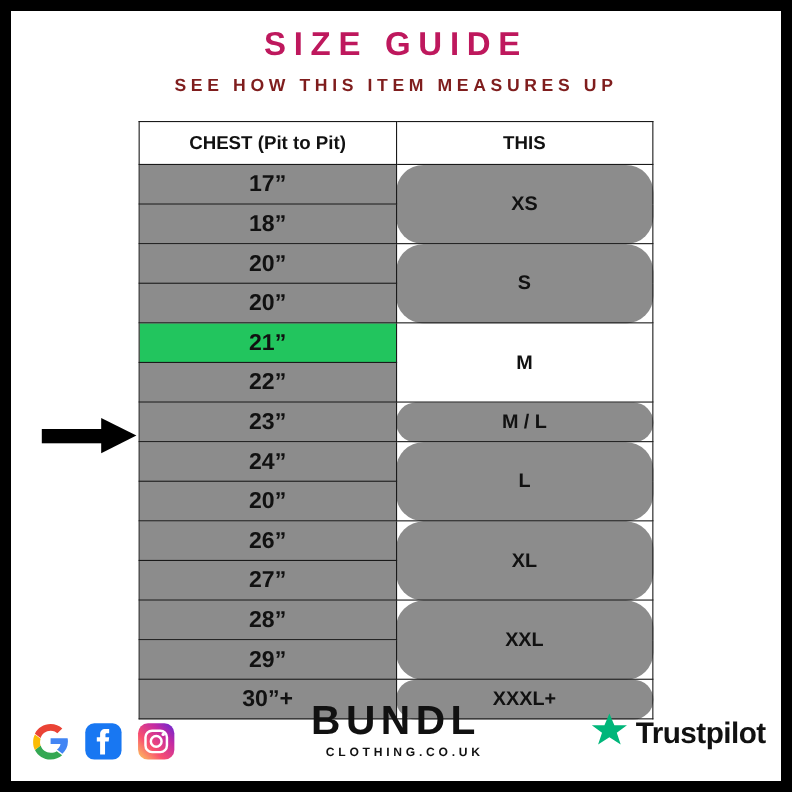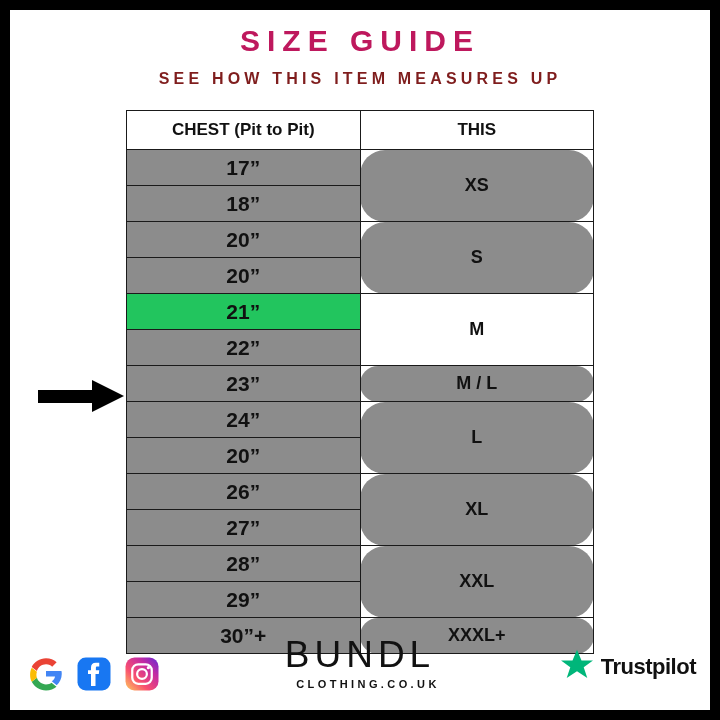--- a/index.html
+++ b/index.html
@@ -134,21 +134,21 @@
   }
   .brand {
     position: absolute;
     left: 0;
     right: 0;
     bottom: 12px;
     text-align: center;
   }
   .brand-name {
     font-size: 37px;
-    font-weight: normal;
+    font-weight: bold;
     letter-spacing: 5px;
     color: #111111;
     line-height: 1;
   }
   .brand-sub {
     margin-top: 5px;
     font-size: 11px;
     font-weight: bold;
     letter-spacing: 3.4px;
     color: #111111;
@@ -156,21 +156,21 @@
   }
   .trustpilot {
     position: absolute;
     right: 14px;
     bottom: 16px;
     display: flex;
     align-items: center;
     gap: 7px;
   }
   .tp-label {
-    font-size: 22px;
+    font-size: 27px;
     font-weight: bold;
     color: #111111;
     letter-spacing: -0.5px;
   }
 </style>
 </head>
 <body>
 
 <div class="page">
   <div class="card">

